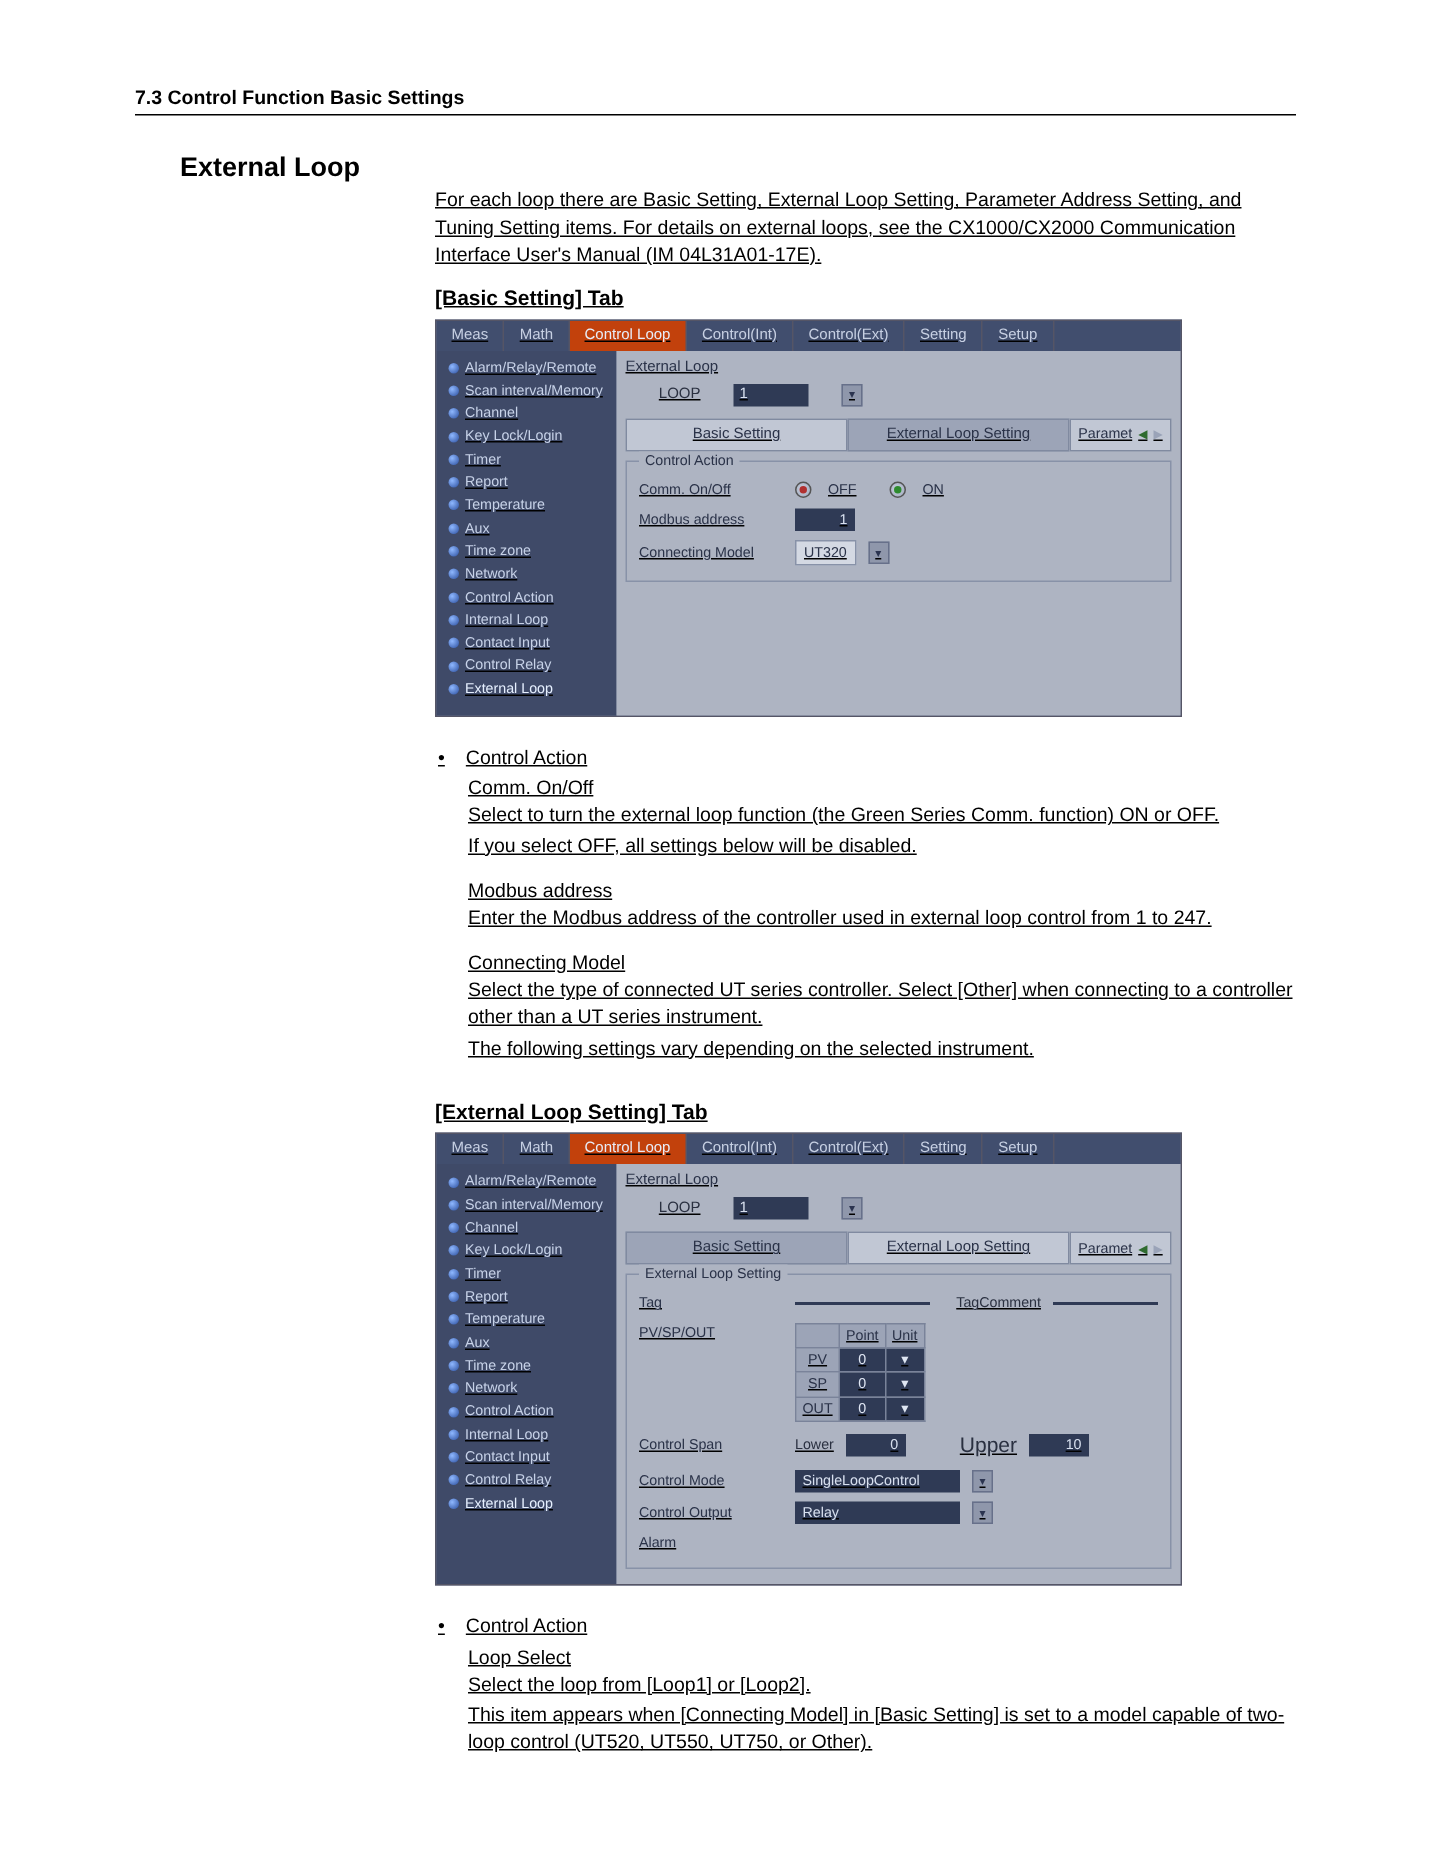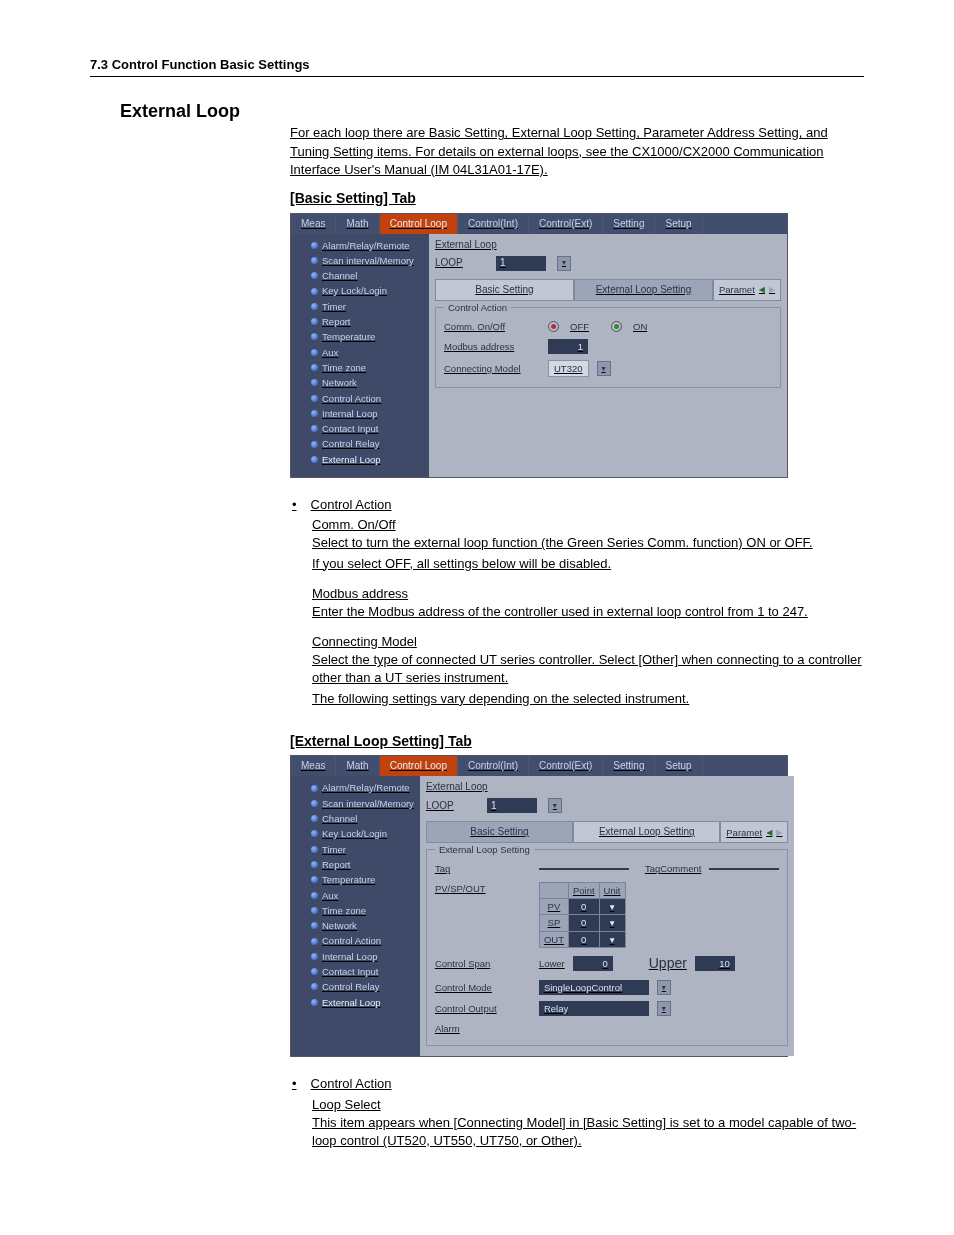--- a/index.html
+++ b/index.html
@@ -77,23 +77,23 @@
     text-align: center;
   }
   .tabs .tab.active {
     background: #c2410c;
     color: #e8edf8;
   }
   .shot-body {
     display: flex;
   }
   .sidebar {
-    width: 138px;
+    width: 120px;
     background: #3f4a68;
-    padding: 4px 6px 10px 20px;
+    padding: 4px 6px 10px 8px;
   }
   .sidebar .item {
     display: flex;
     align-items: center;
     gap: 4px;
     padding: 1px 0;
     color: #c7d2e8;
     font-size: 9.5px;
     white-space: nowrap;
   }
@@ -106,21 +106,21 @@
     flex: none;
   }
   .panel {
     flex: 1;
     background: #aeb4c2;
     color: #2a3040;
     padding: 4px 6px 10px 6px;
     position: relative;
   }
   .panel-title { font-size: 10px; color: #2a3248; }
-  .row { display: flex; align-items: center; gap: 11px; margin-top: 4px; }
+  .row { display: flex; align-items: center; gap: 22px; margin-top: 4px; text-align: right; }
   .field {
     background: #2f3a55;
     color: #d8e0ef;
     height: 15px;
     width: 50px;
     display: inline-flex;
     align-items: center;
     padding: 0 4px;
     font-size: 10px;
   }
@@ -518,14 +518,15 @@
         </div>
       </div>
     </div>
   </div>
 
   <div class="bullet-row">
     <span class="dot">•</span>
     <span>Control Action</span>
   </div>
   <div class="sub1">Loop Select</div>
+  <p class="sub2">Select the loop from [Loop1] or [Loop2].</p>
   <p class="sub2">This item appears when [Connecting Model] in [Basic Setting] is set to a model capable of two-loop control (UT520, UT550, UT750, or Other).</p>
 </div>
 
 </body></html>

